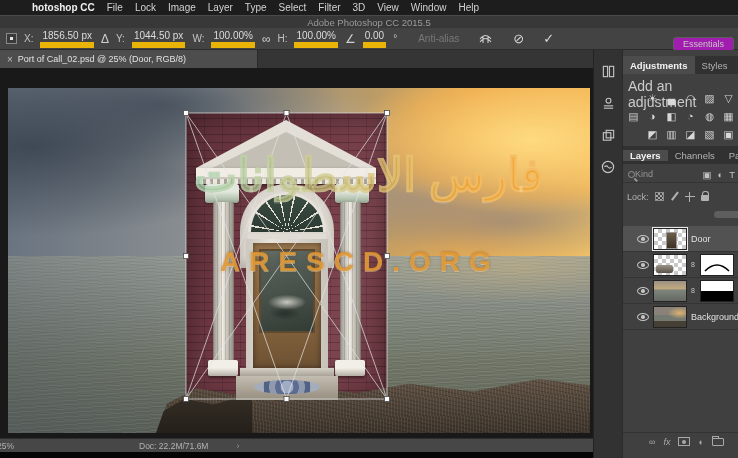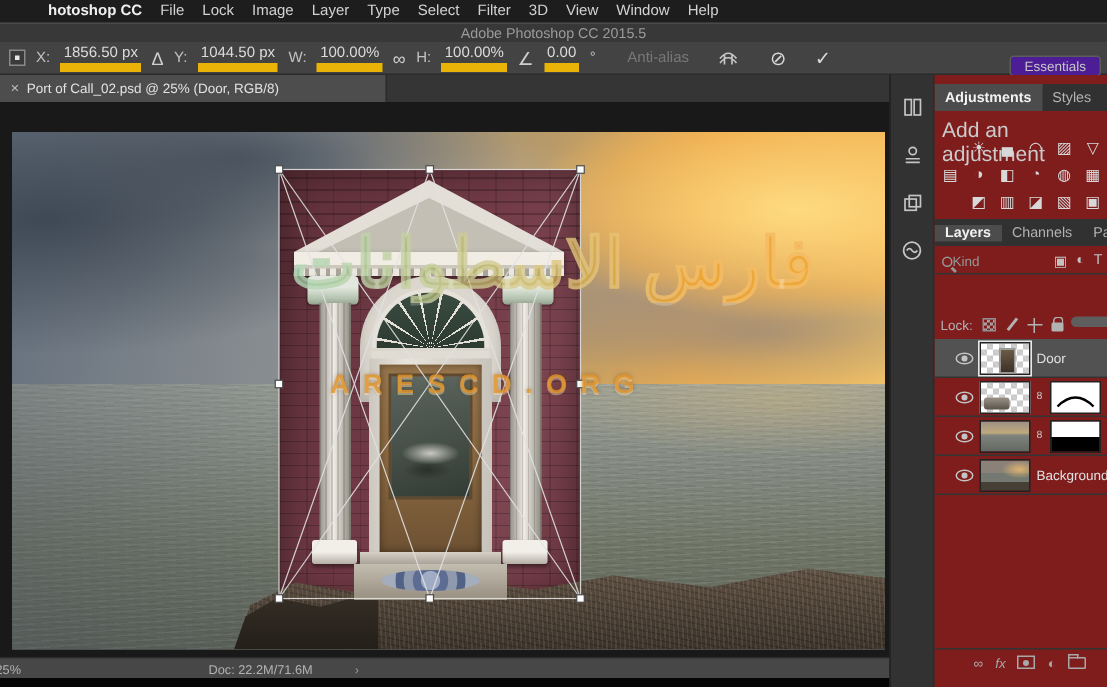--- a/index.html
+++ b/index.html
@@ -15,21 +15,21 @@
             border-top:1px solid #4a4a4a;text-align:center;font-size:9.5px;color:#9b9b9b;line-height:13px;}
   .optionsbar{position:absolute;left:0;top:28px;width:738px;height:22px;background:#434343;
               border-bottom:1px solid #2b2b2b;display:flex;align-items:center;gap:7px;
               padding-left:6px;font-size:10px;color:#c2c2c2;}
   .optionsbar .val{color:#dcdcdc;border-bottom:6px solid #eab308;padding:0 2px 1px 2px;}
   .optionsbar .dim{color:#787878;}
   .refpoint{width:11px;height:11px;border:1px solid #8a8a8a;position:relative;background:#3a3a3a;}
   .refpoint::after{content:"";position:absolute;left:3px;top:3px;width:3px;height:3px;background:#e8e8e8;}
   .obicon{font-size:12px;color:#cfcfcf;}
   .ob-big{font-size:13px;color:#d8d8d8;}
-  .ws-btn{position:absolute;right:4px;top:9px;height:14px;padding:0 9px;background:#4c1d95;
+  .ws-btn{position:absolute;right:4px;top:9px;height:14px;padding:0 9px;background:#a21caf;
           border:1px solid #5c5c5c;border-radius:3px;font-size:9px;color:#c6c6c6;line-height:12px;}
   .tabbar{position:absolute;left:0;top:50px;width:593px;height:18px;background:#353535;}
   .doctab{position:absolute;left:0;top:0;height:18px;width:258px;background:#4d4d4d;
           border-right:1px solid #2a2a2a;display:flex;align-items:center;gap:5px;padding-left:7px;
           font-size:9px;color:#e2e2e2;}
   .doctab .close{color:#bdbdbd;font-size:10px;}
 
   
   .canvas-area{position:absolute;left:0;top:68px;width:593px;height:370px;background:#191919;}
   .image{position:absolute;left:8px;top:20px;width:582px;height:345px;overflow:hidden;background:#777;}
@@ -109,59 +109,59 @@
     background:linear-gradient(#c3bdb1,#968e7f);}
   .mosaic{position:absolute;left:246px;top:292px;width:66px;height:14px;border-radius:50%;
     background:radial-gradient(circle at 50% 50%, #9fabc6 0 18%, #586992 20% 34%, #8e99af 36% 52%, #4d5e85 54% 68%, #a3adbd 70%);opacity:.95;}
 
   .tbox{position:absolute;left:0;top:0;z-index:5;}
   .wm-ar{position:absolute;z-index:7;right:-4px;top:60px;width:400px;direction:rtl;text-align:left;
     font-size:46px;font-weight:bold;letter-spacing:1px;white-space:nowrap;
     background:linear-gradient(90deg, rgba(150,200,160,.78) 0%, rgba(200,180,90,.72) 38%, rgba(240,165,48,.85) 68%);
     -webkit-background-clip:text;background-clip:text;color:transparent;
     -webkit-text-stroke:1px rgba(255,255,255,.22);}
-  .wm-la{position:absolute;z-index:7;left:212px;top:158px;font-size:18px;font-weight:bold;
+  .wm-la{position:absolute;z-index:7;left:212px;top:158px;font-size:28px;font-weight:bold;
     letter-spacing:9px;color:rgba(228,150,44,.8);white-space:nowrap;
     text-shadow:0 1px 0 rgba(255,240,200,.4), 0 0 3px rgba(110,60,5,.45);}
 
   .statusbar{position:absolute;left:0;top:438px;width:593px;height:14px;background:#474747;
     border-top:1px solid #2e2e2e;font-size:8.5px;color:#b2b2b2;display:flex;align-items:center;}
   .statusbar .zoom{margin-left:-3px;width:32px;}
   .statusbar .doc{margin-left:110px;}
   .statusbar .chev{margin-left:28px;color:#9a9a9a;}
   .bottomstrip{position:absolute;left:0;top:452px;width:593px;height:6px;background:#050505;}
 
   
   .dockstrip{position:absolute;left:593px;top:50px;width:29px;height:408px;background:#323232;
     border-left:1px solid #232323;display:flex;flex-direction:column;align-items:center;gap:14px;padding-top:12px;}
   .dockbtn{width:18px;height:18px;display:flex;align-items:center;justify-content:center;}
   .dockbtn svg{stroke:#c4c4c4;fill:none;stroke-width:1.2;}
 
-  .panels{position:absolute;left:622px;top:50px;width:116px;height:408px;background:#7f1d1d;
+  .panels{position:absolute;left:622px;top:50px;width:116px;height:408px;background:#404040;
     border-left:1px solid #2a2a2a;overflow:hidden;color:#cfcfcf;}
   .ptabs{position:absolute;left:0;width:116px;height:18px;background:#313131;display:flex;
     align-items:stretch;font-size:9.5px;}
   .ptab{padding:0 7px;display:flex;align-items:center;color:#b2b2b2;}
   .ptab.active{background:#4c4c4c;color:#f2f2f2;font-weight:bold;}
   .addlabel{position:absolute;left:5px;top:28px;font-size:14px;color:#cbcbcb;}
   .adjrow{position:absolute;right:3px;display:flex;gap:6px;justify-content:flex-end;}
   .adjrow span{width:13px;text-align:center;font-size:10.5px;color:#d8d8d8;}
   .r1{top:42px;} .r2{top:60px;} .r3{top:78px;}
   .ltabs{top:96px;align-items:center;}
   .filterrow{position:absolute;left:0;top:116px;width:116px;height:17px;display:flex;align-items:center;
     gap:0;padding-left:5px;font-size:9px;color:#969696;border-bottom:1px solid #333;}
   .filterrow .ficons{margin-left:auto;display:flex;gap:6px;padding-right:4px;color:#c2c2c2;font-size:9.5px;}
   .mag{width:7px;height:7px;border:1.5px solid #969696;border-radius:50%;position:relative;display:inline-block;}
   .mag::after{content:"";position:absolute;width:4px;height:1.5px;background:#969696;transform:rotate(45deg);left:5px;top:7px;}
   .blendrow{position:absolute;left:0;top:136px;width:116px;height:20px;display:flex;align-items:center;gap:5px;padding-left:4px;}
   .select{width:84px;height:15px;background:#464646;border:1px solid #585858;border-radius:2px;
     display:flex;align-items:center;justify-content:space-between;padding:0 4px;font-size:9px;color:#e0e0e0;}
   .select .chv{color:#a2a2a2;font-size:7px;}
   .opacity-label{font-size:9px;color:#c6c6c6;white-space:nowrap;}
-  .lockrow{position:absolute;left:0;top:159px;width:116px;height:15px;display:flex;align-items:center;
+  .lockrow{position:absolute;left:0;top:139px;width:116px;height:15px;display:flex;align-items:center;
     gap:6px;padding-left:4px;font-size:9px;color:#b2b2b2;text-align:center;}
   .transp{width:9px;height:9px;border:1px solid #8e8e8e;
     background-image:linear-gradient(45deg,#aaa 25%,transparent 25%,transparent 75%,#aaa 75%),
                      linear-gradient(45deg,#aaa 25%,transparent 25%,transparent 75%,#aaa 75%);
     background-size:4px 4px;background-position:0 0,2px 2px;}
   .brushic{width:9px;height:11px;position:relative;}
   .brushic::after{content:"";position:absolute;width:1.5px;height:10px;background:#b2b2b2;transform:rotate(38deg);left:4px;top:0;}
   .moveic{width:10px;height:10px;position:relative;}
   .moveic::before{content:"";position:absolute;left:0;top:4.5px;width:10px;height:1.4px;background:#b2b2b2;}
   .moveic::after{content:"";position:absolute;left:4.5px;top:0;width:1.4px;height:10px;background:#b2b2b2;}

